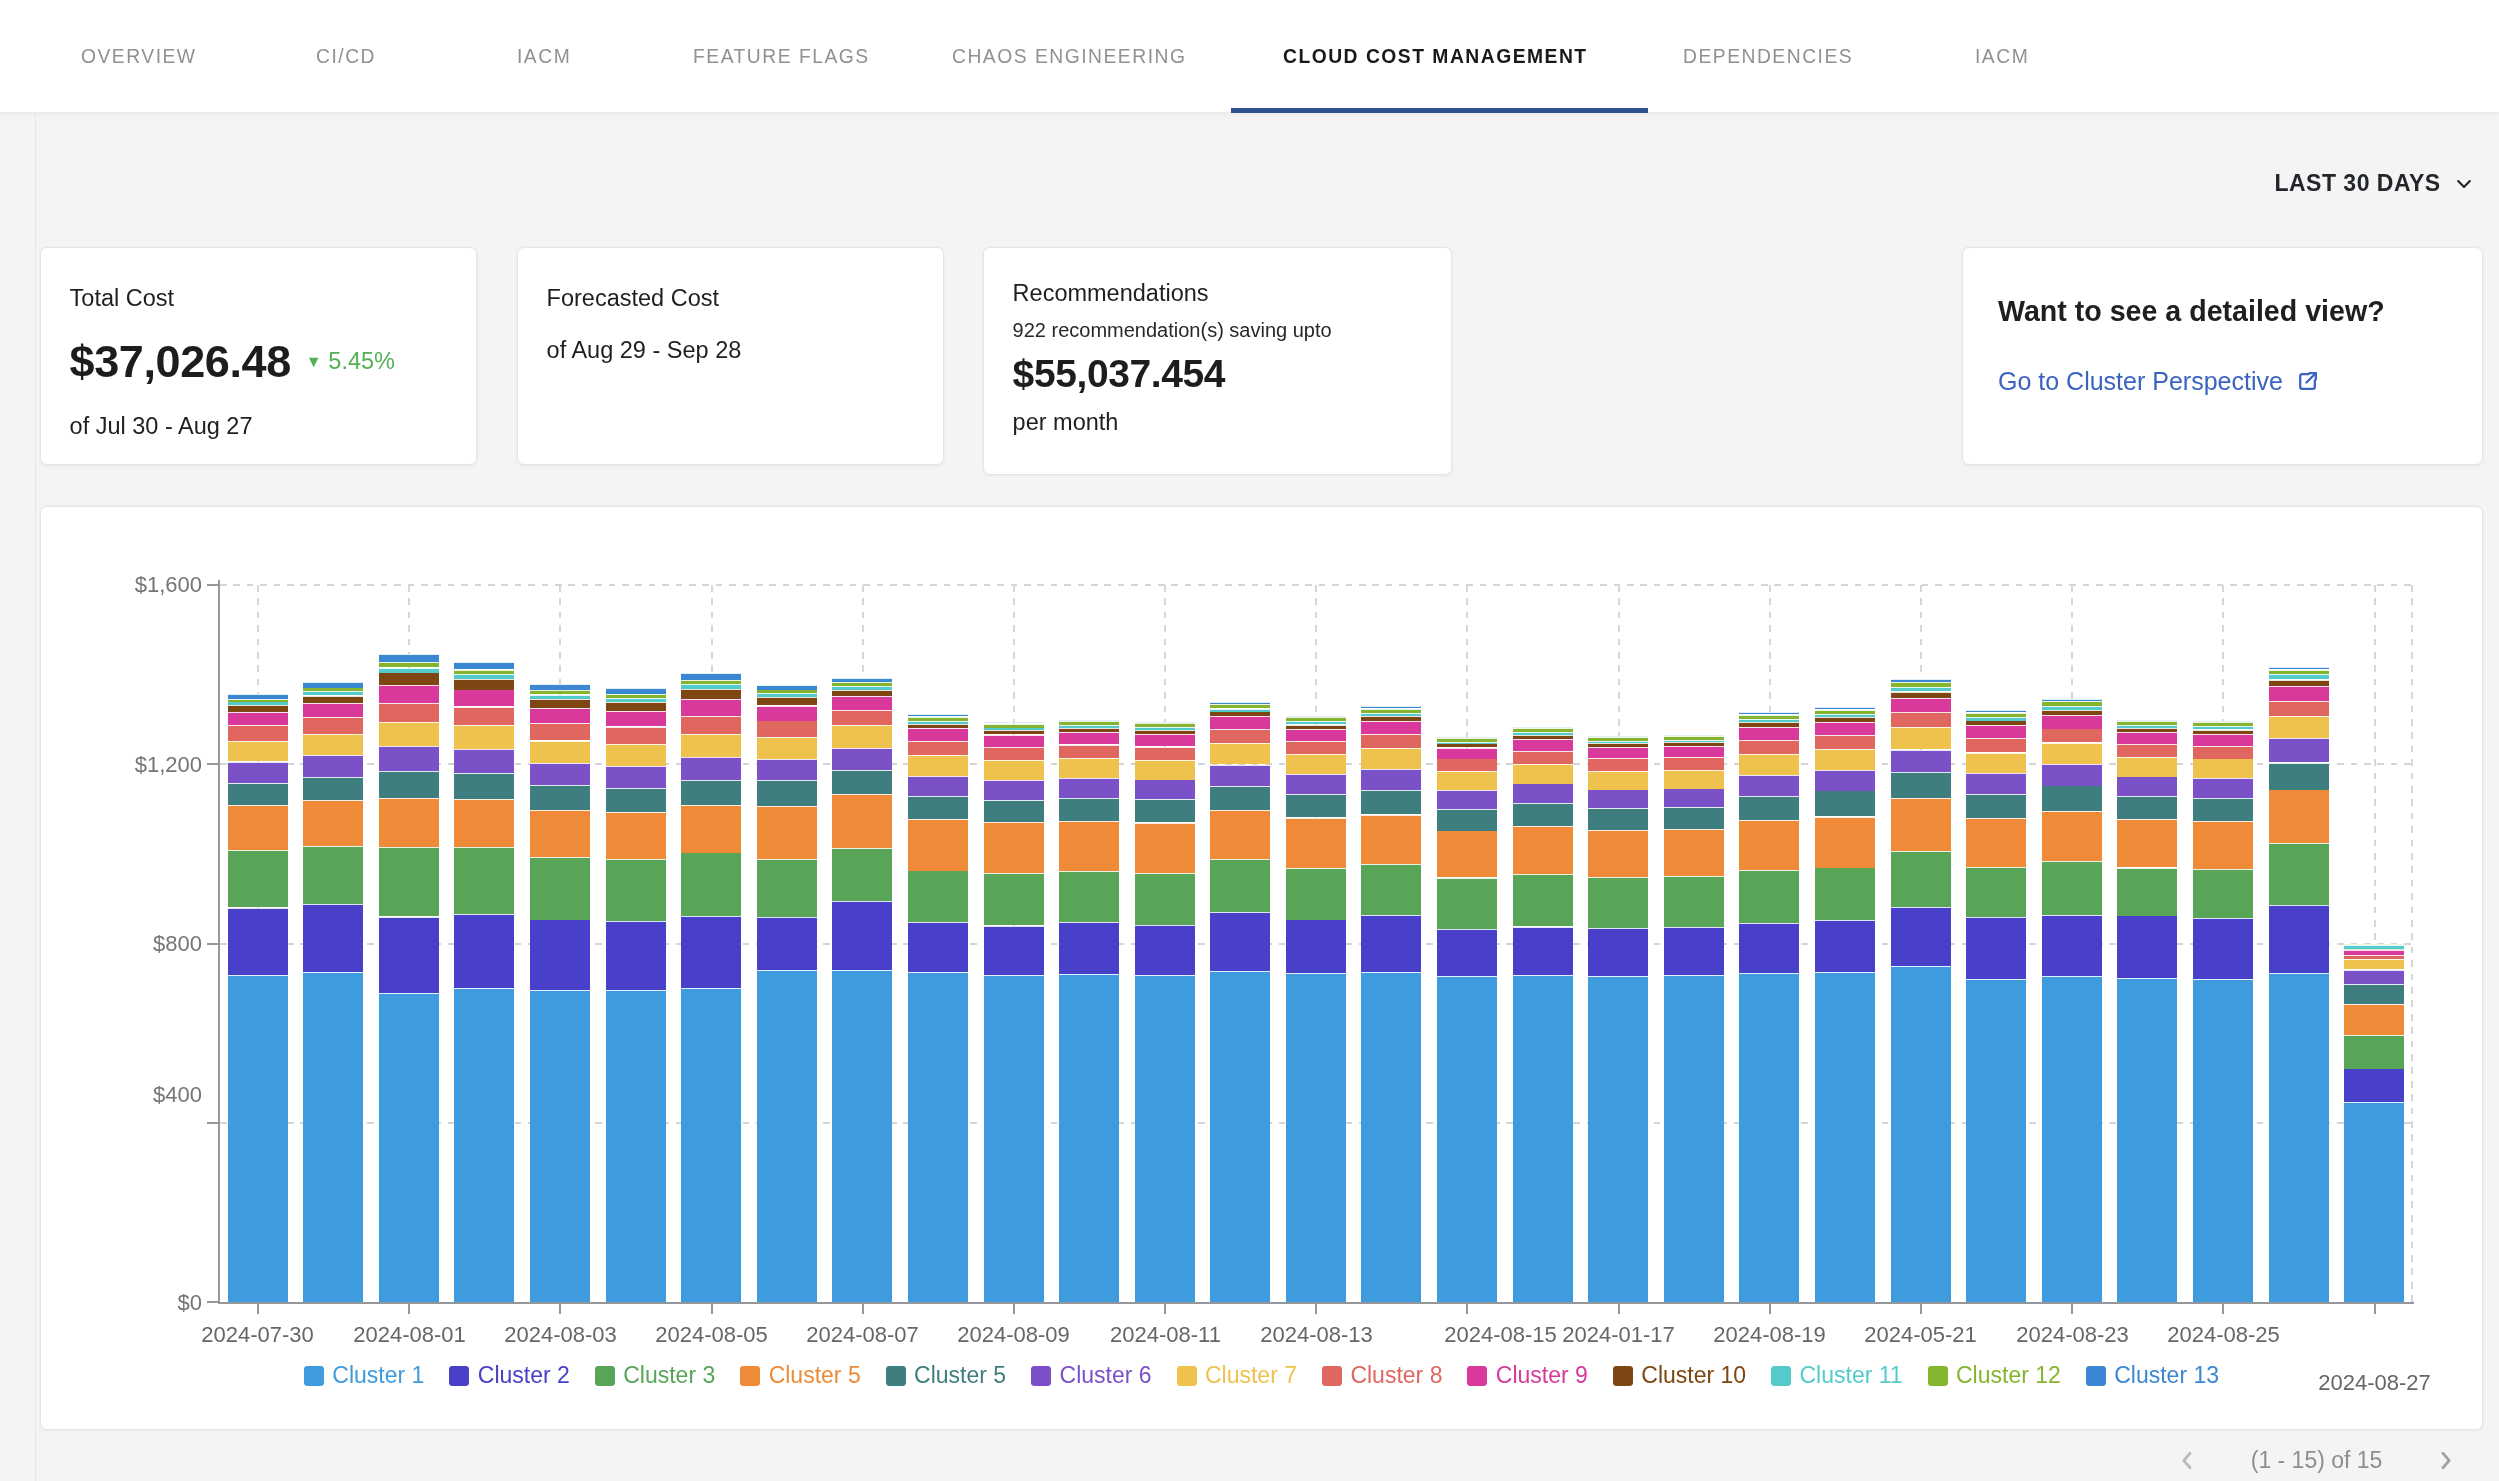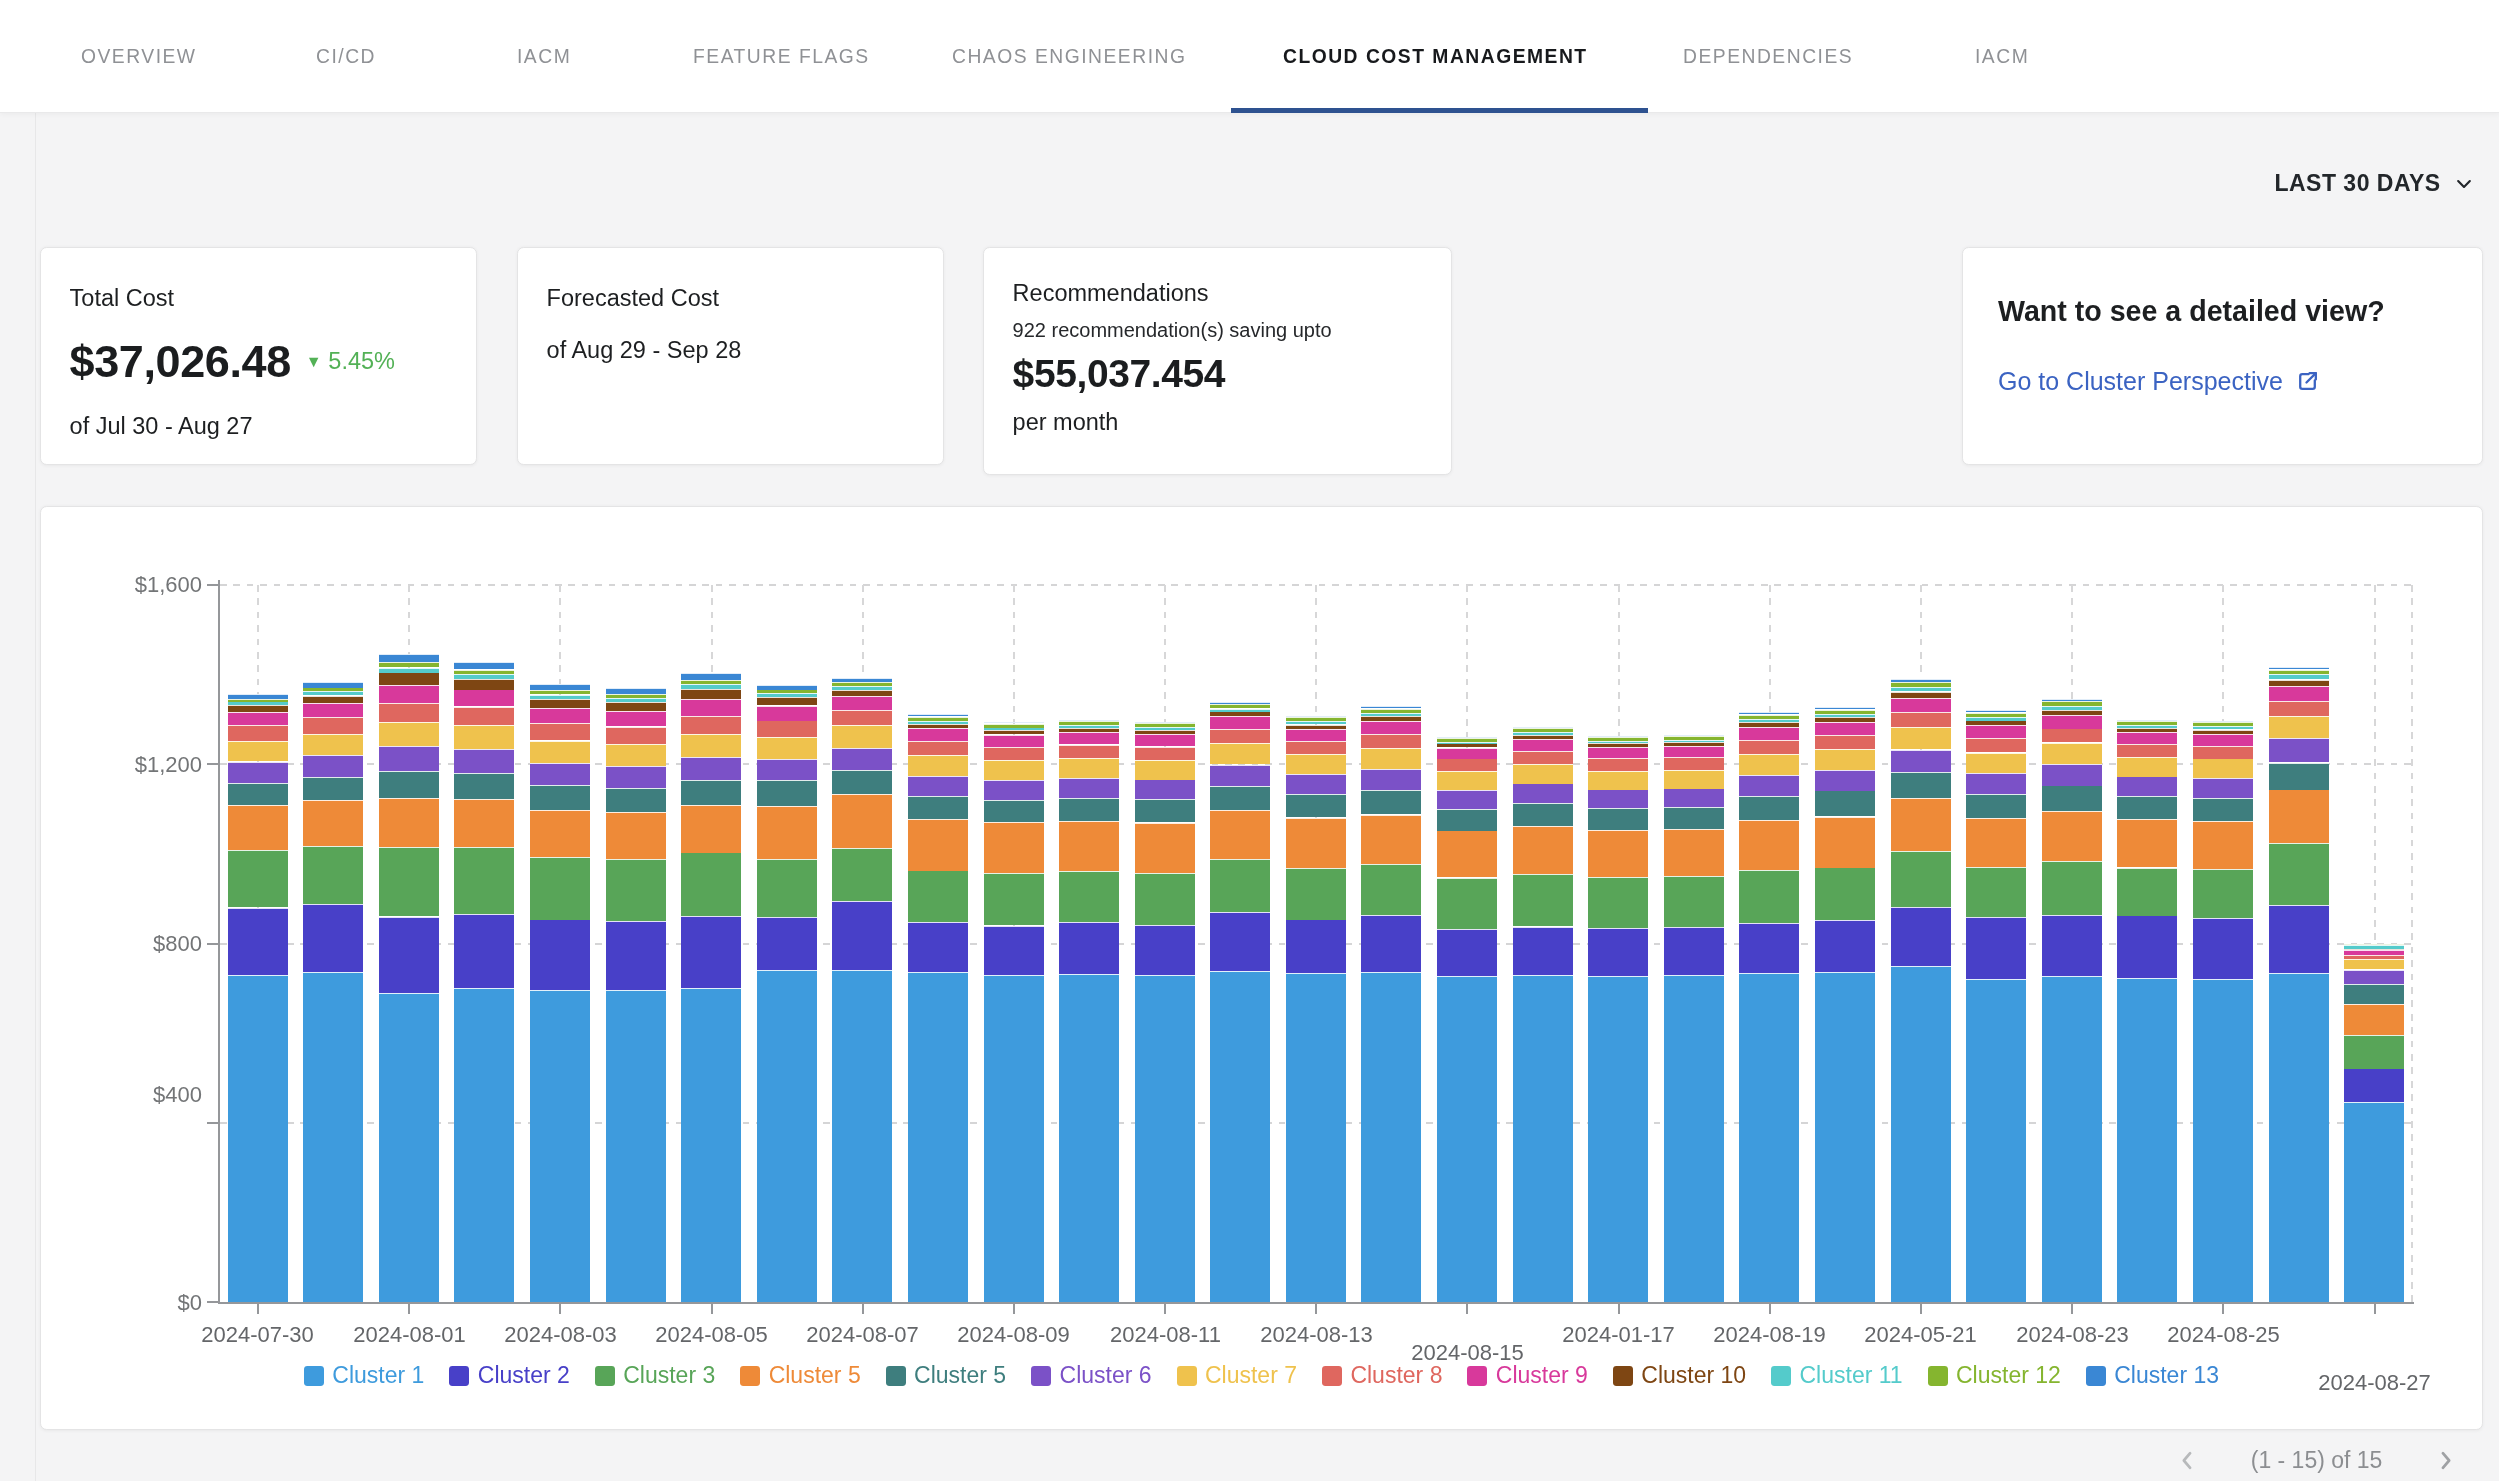--- a/index.html
+++ b/index.html
@@ -169,21 +169,21 @@
     <div class="xtick" style="left: 793px;"></div>
     <div class="xlabel" style="left: 701px;">2024-08-09</div>
     <div class="vgrid" style="left: 944px;"></div>
     <div class="xtick" style="left: 944px;"></div>
     <div class="xlabel" style="left: 853px;">2024-08-11</div>
     <div class="vgrid" style="left: 1095px;"></div>
     <div class="xtick" style="left: 1095px;"></div>
     <div class="xlabel" style="left: 1004px;">2024-08-13</div>
     <div class="vgrid" style="left: 1246px;"></div>
     <div class="xtick" style="left: 1246px;"></div>
-    <div class="xlabel" style="left: 1155px; margin-top: 18px;">2024-08-15</div>
+    <div class="xlabel" style="left: 1188px;">2024-08-15</div>
     <div class="vgrid" style="left: 1398px;"></div>
     <div class="xtick" style="left: 1398px;"></div>
     <div class="xlabel" style="left: 1306px;">2024-01-17</div>
     <div class="vgrid" style="left: 1549px;"></div>
     <div class="xtick" style="left: 1549px;"></div>
     <div class="xlabel" style="left: 1457px;">2024-08-19</div>
     <div class="vgrid" style="left: 1700px;"></div>
     <div class="xtick" style="left: 1700px;"></div>
     <div class="xlabel" style="left: 1608px;">2024-05-21</div>
     <div class="vgrid" style="left: 1851px;"></div>

